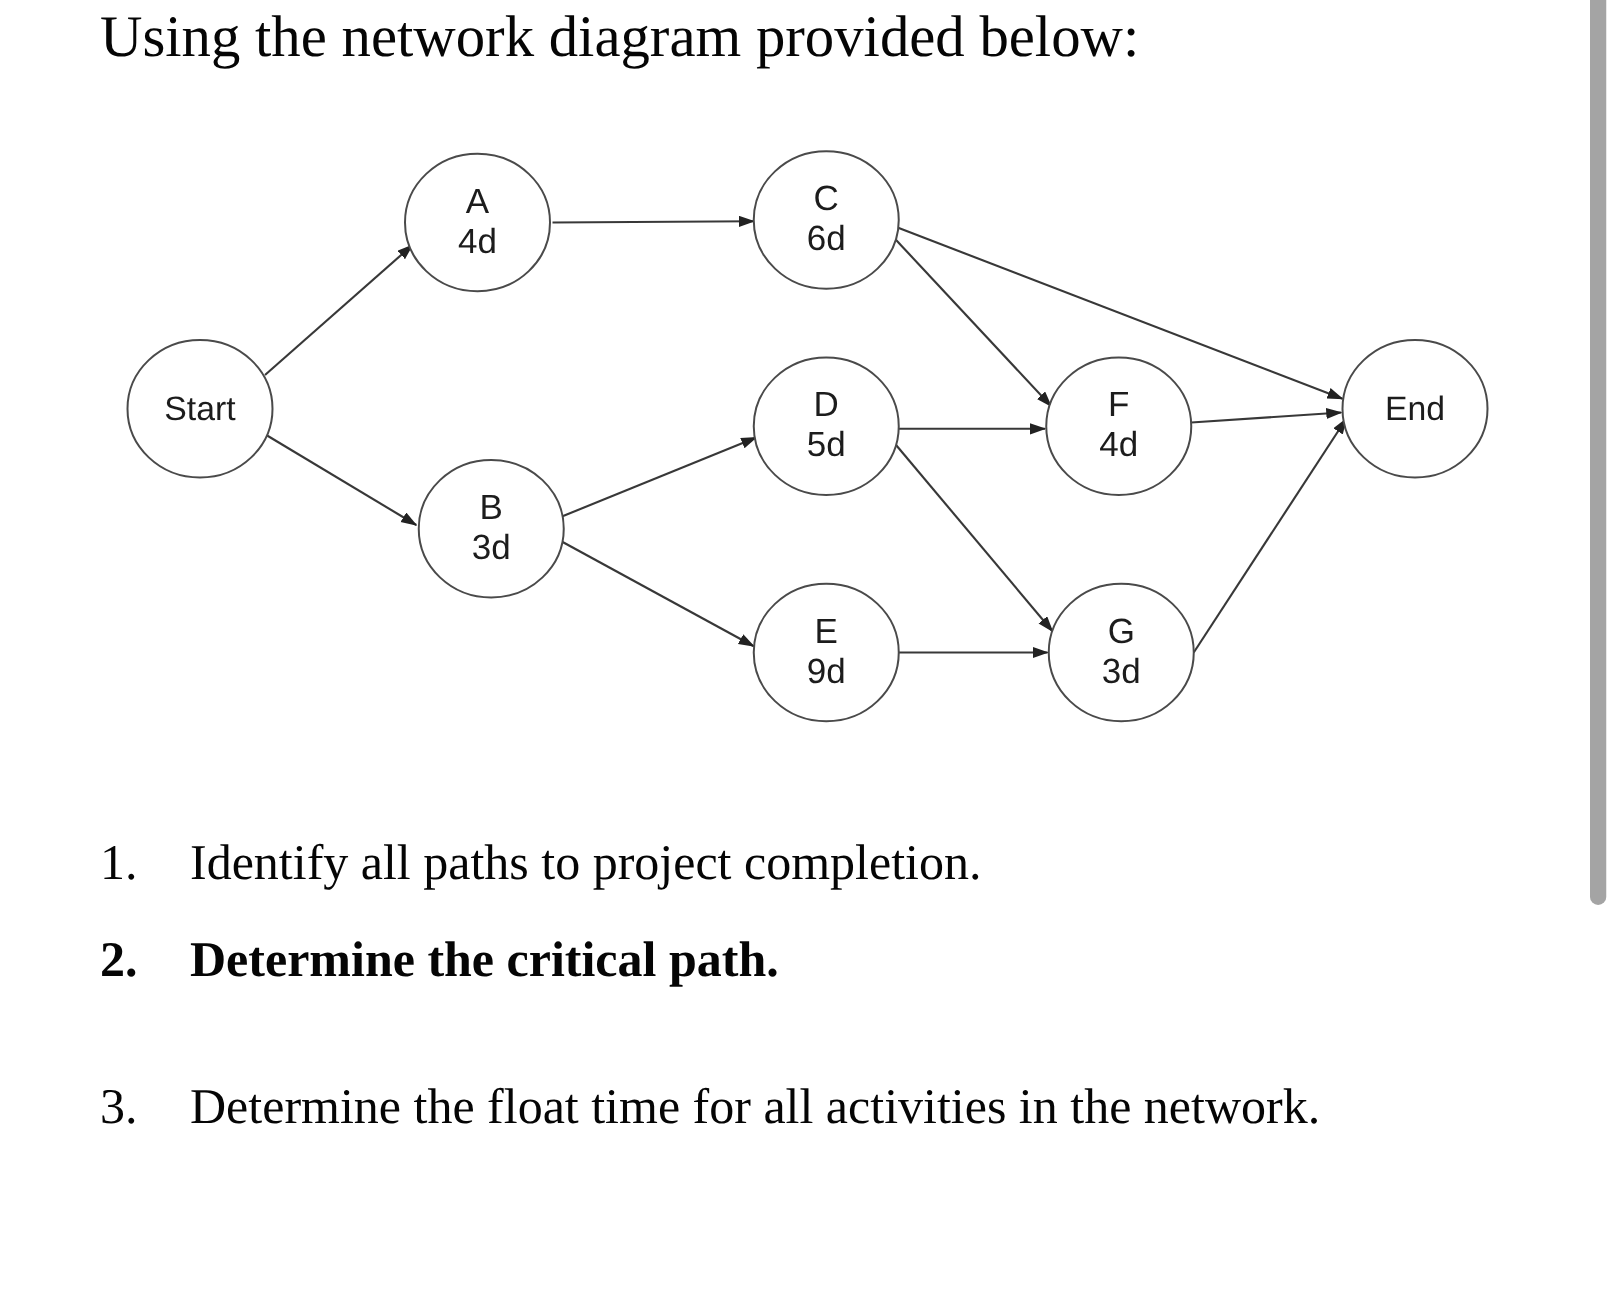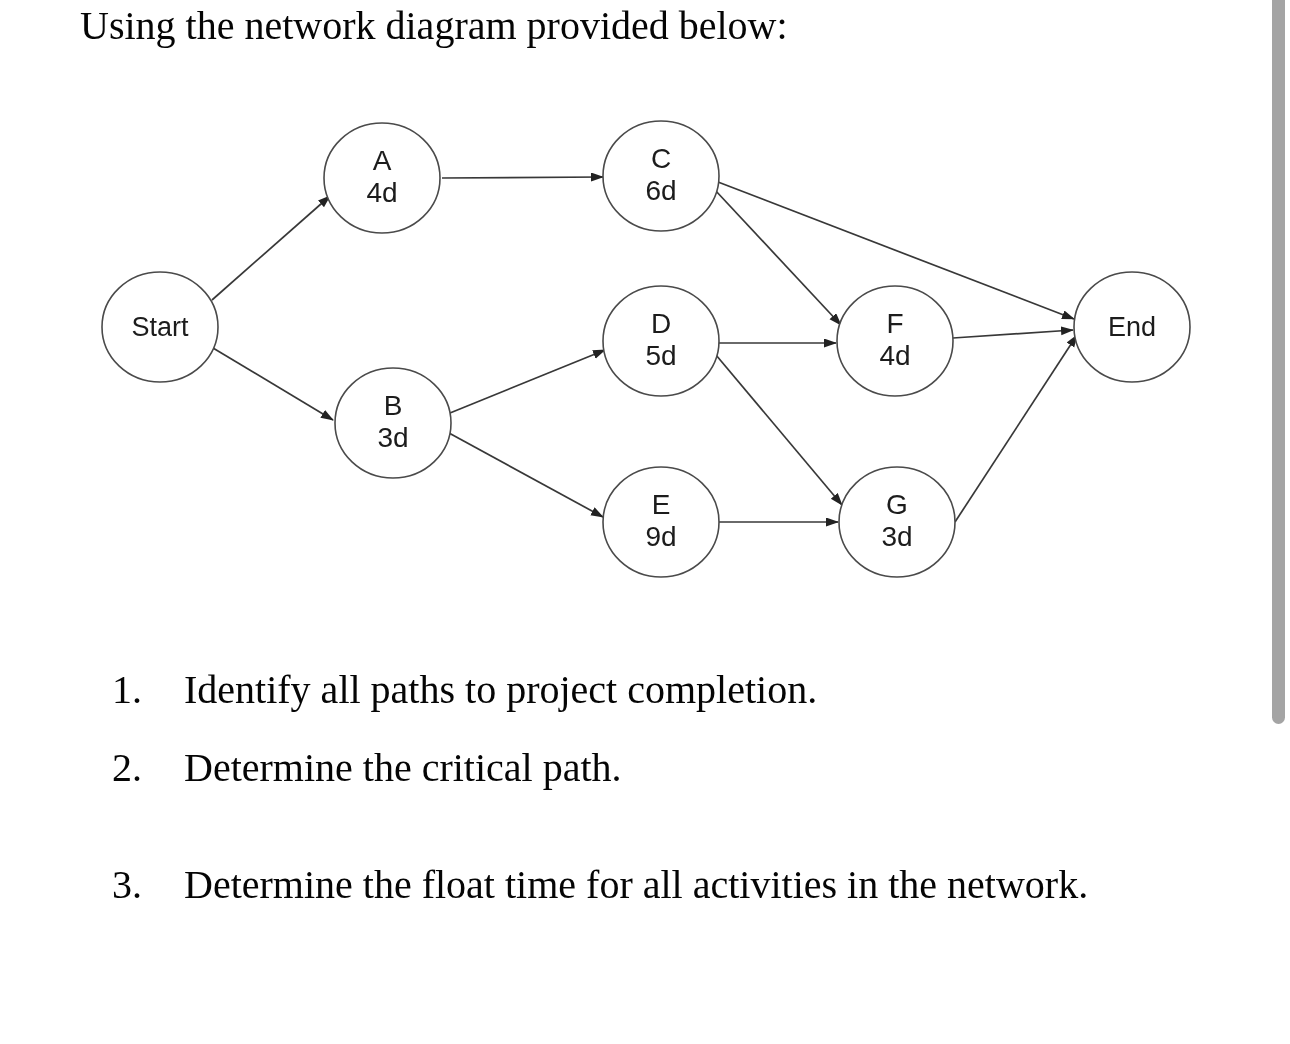--- a/index.html
+++ b/index.html
@@ -6,21 +6,21 @@
   body {
     width:1290px; height:1044px;
     background:#ffffff;
     position:relative;
     overflow:hidden;
     font-family:"Liberation Serif", serif;
     color:#000;
   }
   .page-title {
     position:absolute; left:80px; top:2px;
-    font-size:40px; line-height:1.2; color:#050505;
+    font-size:47px; line-height:1.2; color:#050505;
     white-space:nowrap;
   }
   .diagram-wrap {
     position:absolute; left:0; top:100px;
     width:1260px; height:500px;
   }
   .diagram-wrap svg { display:block; }
   .node-ellipse { fill:#ffffff; stroke:#4a4a4a; stroke-width:1.6; }
   .edge { stroke:#383838; stroke-width:1.7; fill:none; }
   .node-text {
@@ -28,25 +28,24 @@
     fill:#1c1c1c; font-size:28px; text-anchor:middle;
   }
   .terminal-text {
     font-family:"Liberation Sans", sans-serif;
     fill:#1c1c1c; font-size:27px; text-anchor:middle;
   }
   .question-row {
     position:absolute; left:80px;
     font-size:40px; line-height:1.2; color:#050505;
     white-space:nowrap;
-    margin-left:32px;
   }
   .q-num { display:inline-block; width:72px; }
   .q1 { top:666px; }
-  .q2 { top:744px; }
+  .q2 { top:744px;font-weight:bold; }
   .q3 { top:861px; }
   .scrollbar-thumb {
     position:absolute; left:1272px; top:0;
     width:13px; height:724px;
     background:#a4a4a4;
     border-radius:0 0 7px 7px;
   }
 </style>
 </head>
 <body>

